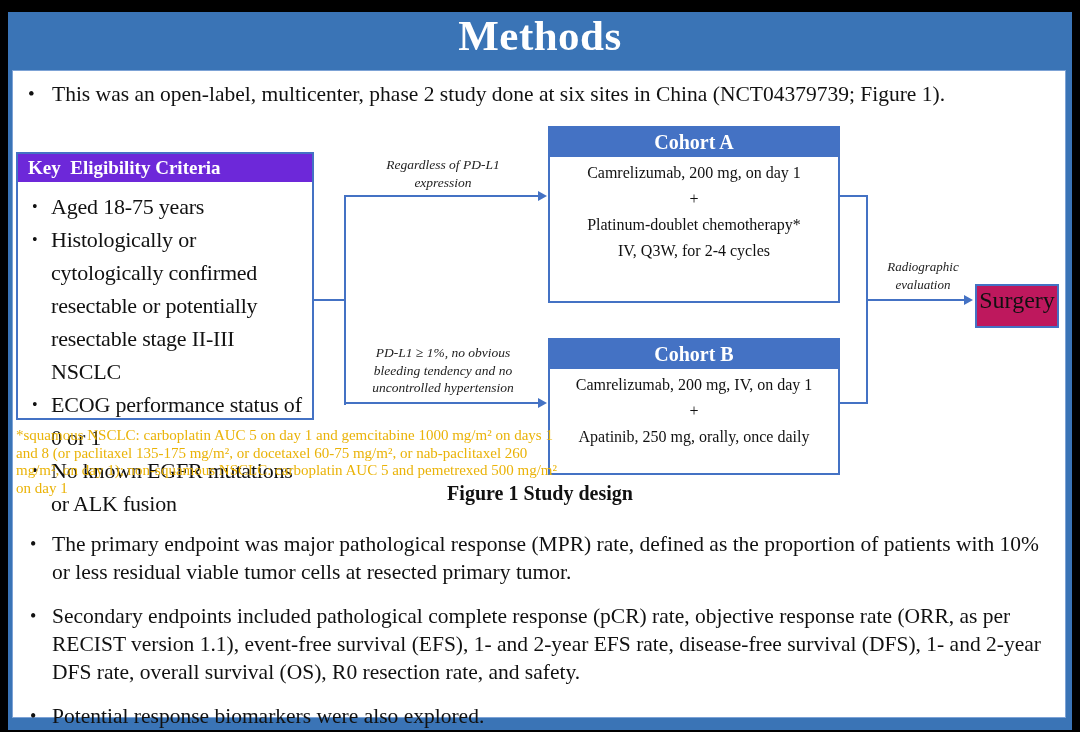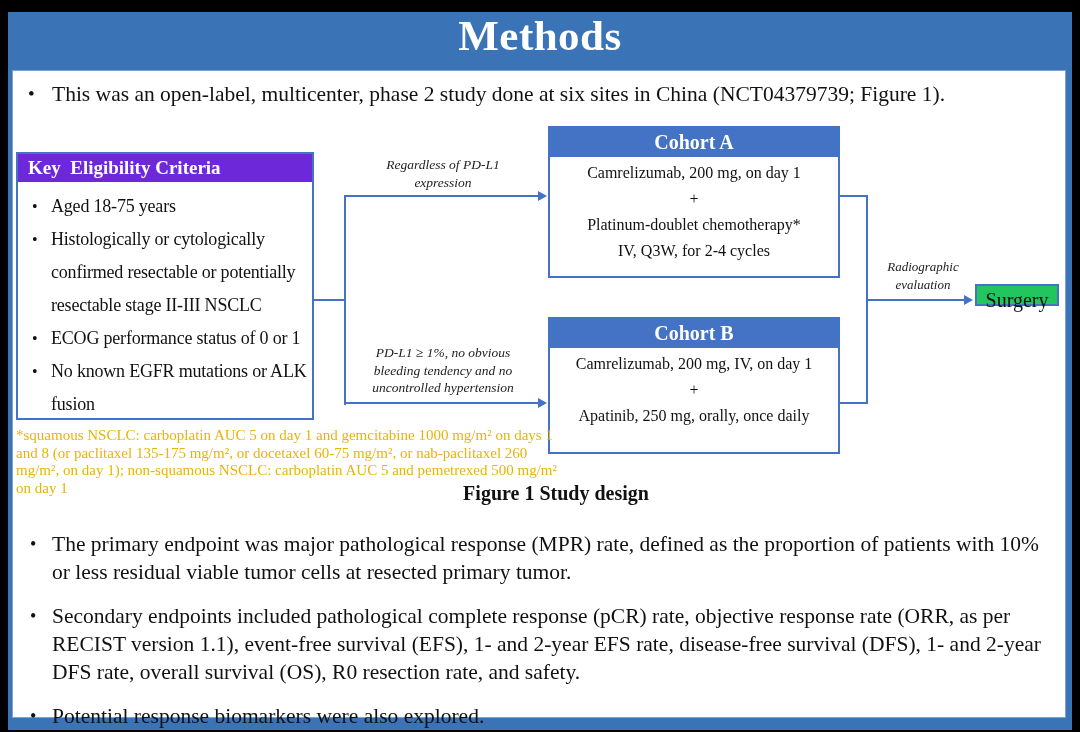--- a/index.html
+++ b/index.html
@@ -22,30 +22,30 @@
   .bullet-dot{width:24px;flex:0 0 24px;font-size:19px;}
   
   .elig-box{
     position:absolute;left:16px;top:152px;width:298px;height:268px;
     border:2px solid #4472c4;background:#fff;box-sizing:border-box;
   }
   .elig-header{
     height:28px;background:#6d28d9;color:#fff;font-weight:bold;font-size:19px;
     line-height:27px;padding-left:10px;white-space:pre-wrap;
   }
-  .elig-body{padding:8px 4px 0 12px;font-size:18px;letter-spacing:-0.2px;}
+  .elig-body{padding:8px 4px 0 12px;font-size:22px;letter-spacing:-0.2px;}
   .elig-item{position:relative;padding-left:21px;line-height:33px;}
   .elig-item::before{content:"•";position:absolute;left:2px;font-size:16px;}
   
   .cohort-box{
     position:absolute;left:548px;width:292px;border:2px solid #4472c4;
     background:#fff;box-sizing:border-box;
   }
-  .cohort-a{top:126px;height:152px;}
-  .cohort-b{top:317px;height:137px;}
+  .cohort-a{top:126px;height:177px;}
+  .cohort-b{top:338px;height:137px;}
   .cohort-header{
     height:29px;background:#4472c4;color:#fff;font-weight:bold;font-size:20px;
     line-height:28px;text-align:center;
   }
   .cohort-body{padding-top:3px;font-size:16px;text-align:center;}
   .cohort-line{line-height:26px;}
   
   .hline,.vline{position:absolute;background:#4472c4;}
   .hline{height:2px;}
   .vline{width:2px;}
@@ -53,30 +53,30 @@
     position:absolute;width:0;height:0;
     border-top:5px solid transparent;border-bottom:5px solid transparent;
     border-left:9px solid #4472c4;
   }
   .flow-label{
     position:absolute;font-size:13.5px;line-height:17.5px;text-align:center;color:#222;
     font-family:"Liberation Serif","DejaVu Serif",serif;
     font-style:italic;
   }
   .surgery-box{
-    position:absolute;left:975px;top:284px;width:84px;height:22px;
-    border:2px solid #4472c4;background:#22c55e;box-sizing:border-box;
-    font-size:20px;text-align:center;line-height:29px;
+    position:absolute;left:975px;top:284px;width:84px;height:44px;
+    border:2px solid #4472c4;background:#be185d;box-sizing:border-box;
+    font-size:24px;text-align:center;line-height:29px;
   }
   .footnote{
     position:absolute;left:16px;top:427px;width:545px;
     font-size:15px;line-height:17.5px;color:#eab308;
   }
   .fig-caption{
-    position:absolute;left:306px;top:482px;width:500px;text-align:center;
+    position:absolute;left:290px;top:482px;width:500px;text-align:center;
     font-weight:bold;font-size:20px;
   }
   
   .endpoints{
     position:absolute;left:28px;top:518px;width:1014px;
     display:flex;flex-direction:column;gap:16px;margin-top:12px;
   }
   .end-item{position:relative;padding-left:24px;font-size:21.5px;line-height:28px;}
   .end-item::before{content:"•";position:absolute;left:2px;font-size:18px;}
 </style>

